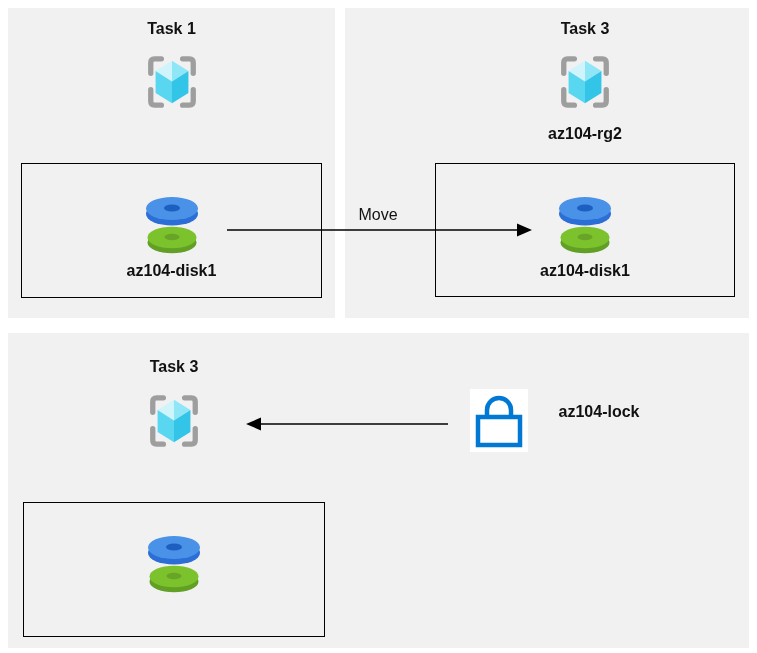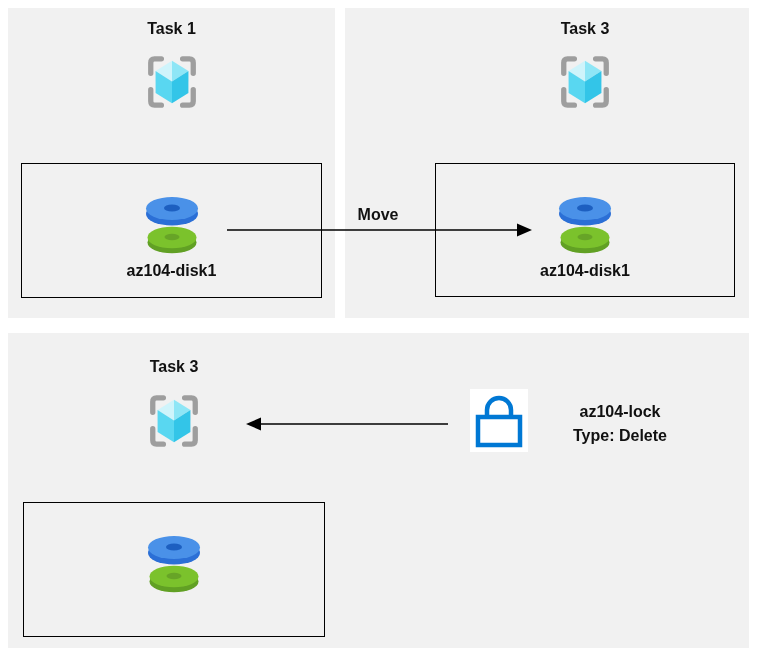--- a/index.html
+++ b/index.html
@@ -9,21 +9,21 @@
   .ttl, .lbl { position:absolute; text-align:center; font-weight:700; font-size:16px;
                color: var(--text-color, #111); white-space:nowrap; }
   .icn { position:absolute; display:flex; justify-content:center; }
   .dbox { position:absolute; border:1.5px solid var(--box-border, #000); box-sizing:border-box; }
   .lockwrap { position:absolute; }
   .locktext { position:absolute; text-align:center; font-weight:700; font-size:16px;
               line-height:24px; color: var(--text-color, #111); white-space:nowrap; }
   .overlay { position:absolute; left:0; top:0; pointer-events:none; }
   .overlay line { stroke: var(--arrow-color, #000); stroke-width:1.6; }
   .overlay polygon { fill: var(--arrow-color, #000); }
-  .movelbl { position:absolute; text-align:center; font-weight:700; font-size:16px;
+  .movelbl { position:absolute; text-align:center; font-weight:400; font-size:16px;
              color: var(--text-color, #111); }
   .defs { position:absolute; width:0; height:0; }
 </style>
 </head>
 <body>
 
 <div class="canvas">
 
   <svg class="defs" aria-hidden="true">
     <defs>
@@ -72,20 +72,21 @@
     </div>
   </div>
 
   <div class="panel" style="left:345px;top:8px;width:404px;height:310px">
     <div class="ttl" style="left:90px;top:12px;width:300px">Task 3</div>
     <div class="icn" style="left:90px;top:46px;width:300px">
       <svg width="62" height="56" viewBox="0 0 64 58">
           <use href="#sym-rg"></use>
         </svg>
     </div>
+    <div class="lbl" style="left:90px;top:117px;width:300px">az104-rg2</div>
     <div class="dbox" style="left:90px;top:155px;width:300px;height:134px">
       <div class="icn" style="left:0;top:28px;width:100%">
         <svg width="74" height="62" viewBox="0 0 74 62">
             <use href="#sym-disk"></use>
           </svg>
       </div>
       <div class="lbl" style="left:0;top:98px;width:100%">az104-disk1</div>
     </div>
   </div>
 
@@ -101,23 +102,22 @@
         <svg width="74" height="62" viewBox="0 0 74 62">
             <use href="#sym-disk"></use>
           </svg>
       </div>
     </div>
     <div class="lockwrap" style="left:462px;top:56px">
       <svg width="58" height="63" viewBox="0 0 58 63">
           <use href="#sym-lock"></use>
         </svg>
     </div>
-    <div class="locktext" style="left:546px;top:67px;width:132px">
+    <div class="locktext" style="left:525px;top:67px;width:132px">
       <div>az104-lock</div>
-      <div>Type: Delete</div>
     </div>
   </div>
 
   <svg class="overlay" width="757" height="653">
     <g>
       <line x1="227" y1="230" x2="518" y2="230"></line>
       <polygon points="532,230 517,223.6 517,236.4"></polygon>
     </g>
     <g>
       <line x1="448" y1="424" x2="261" y2="424"></line>

